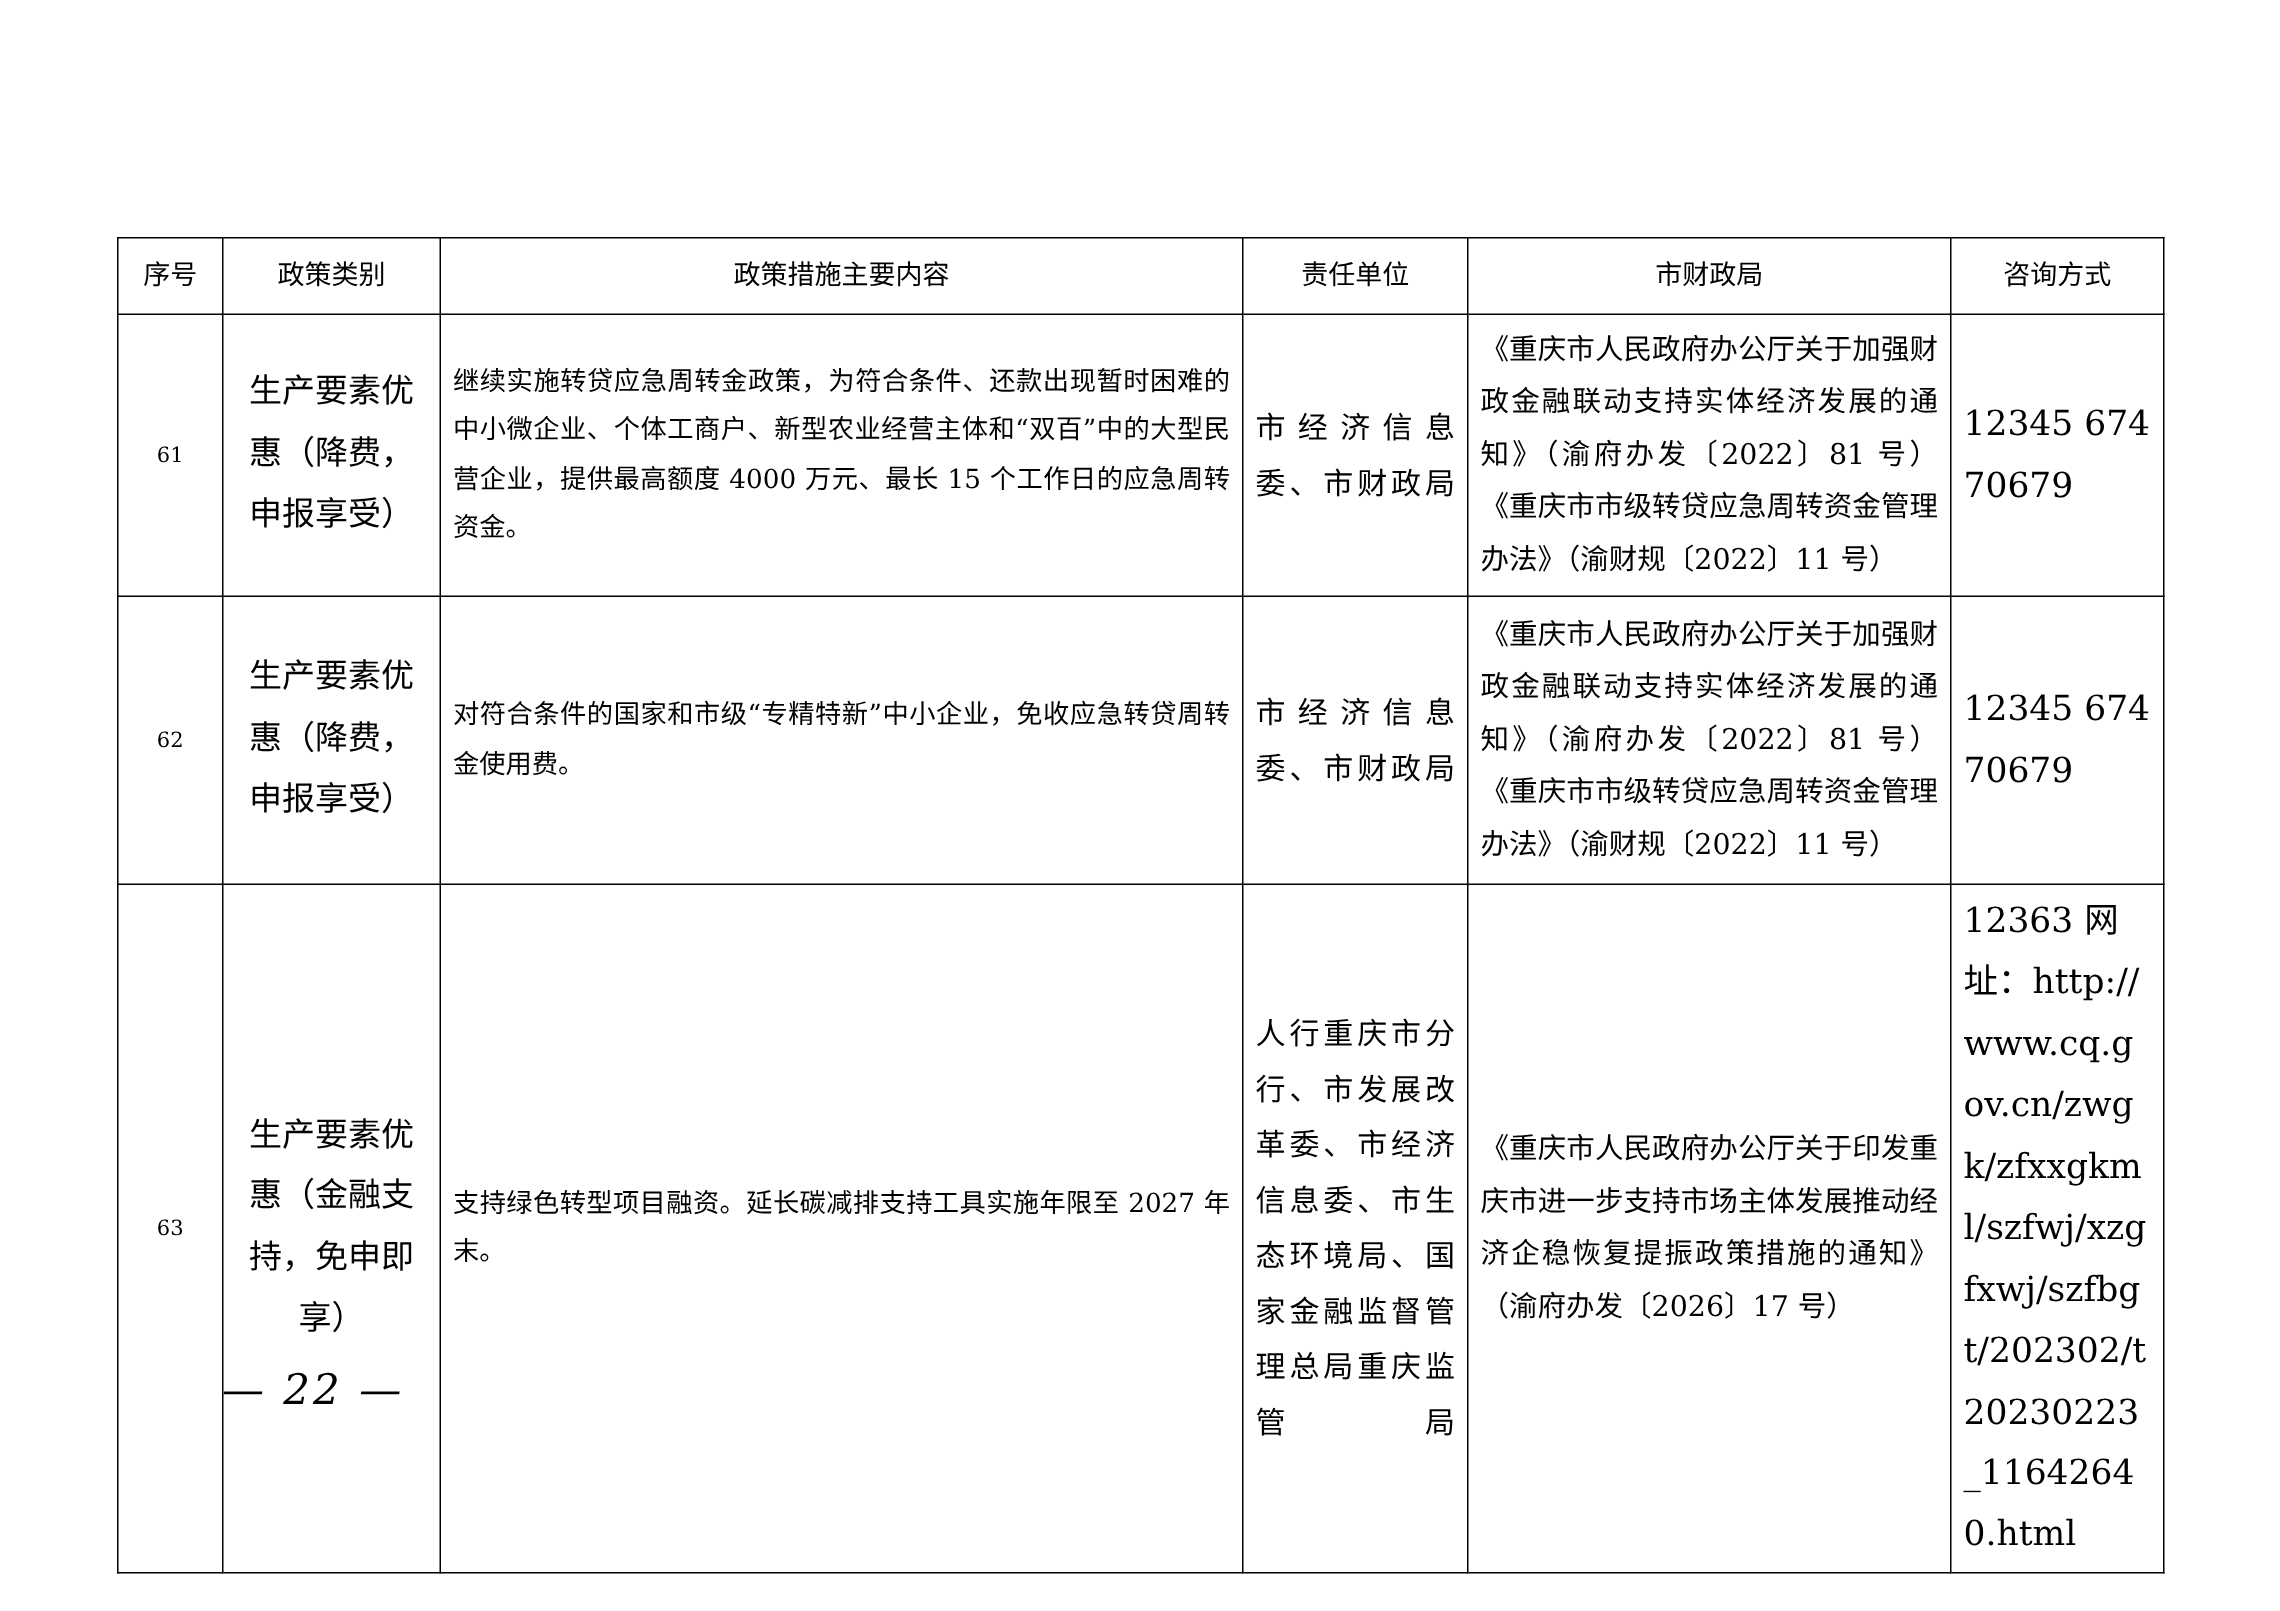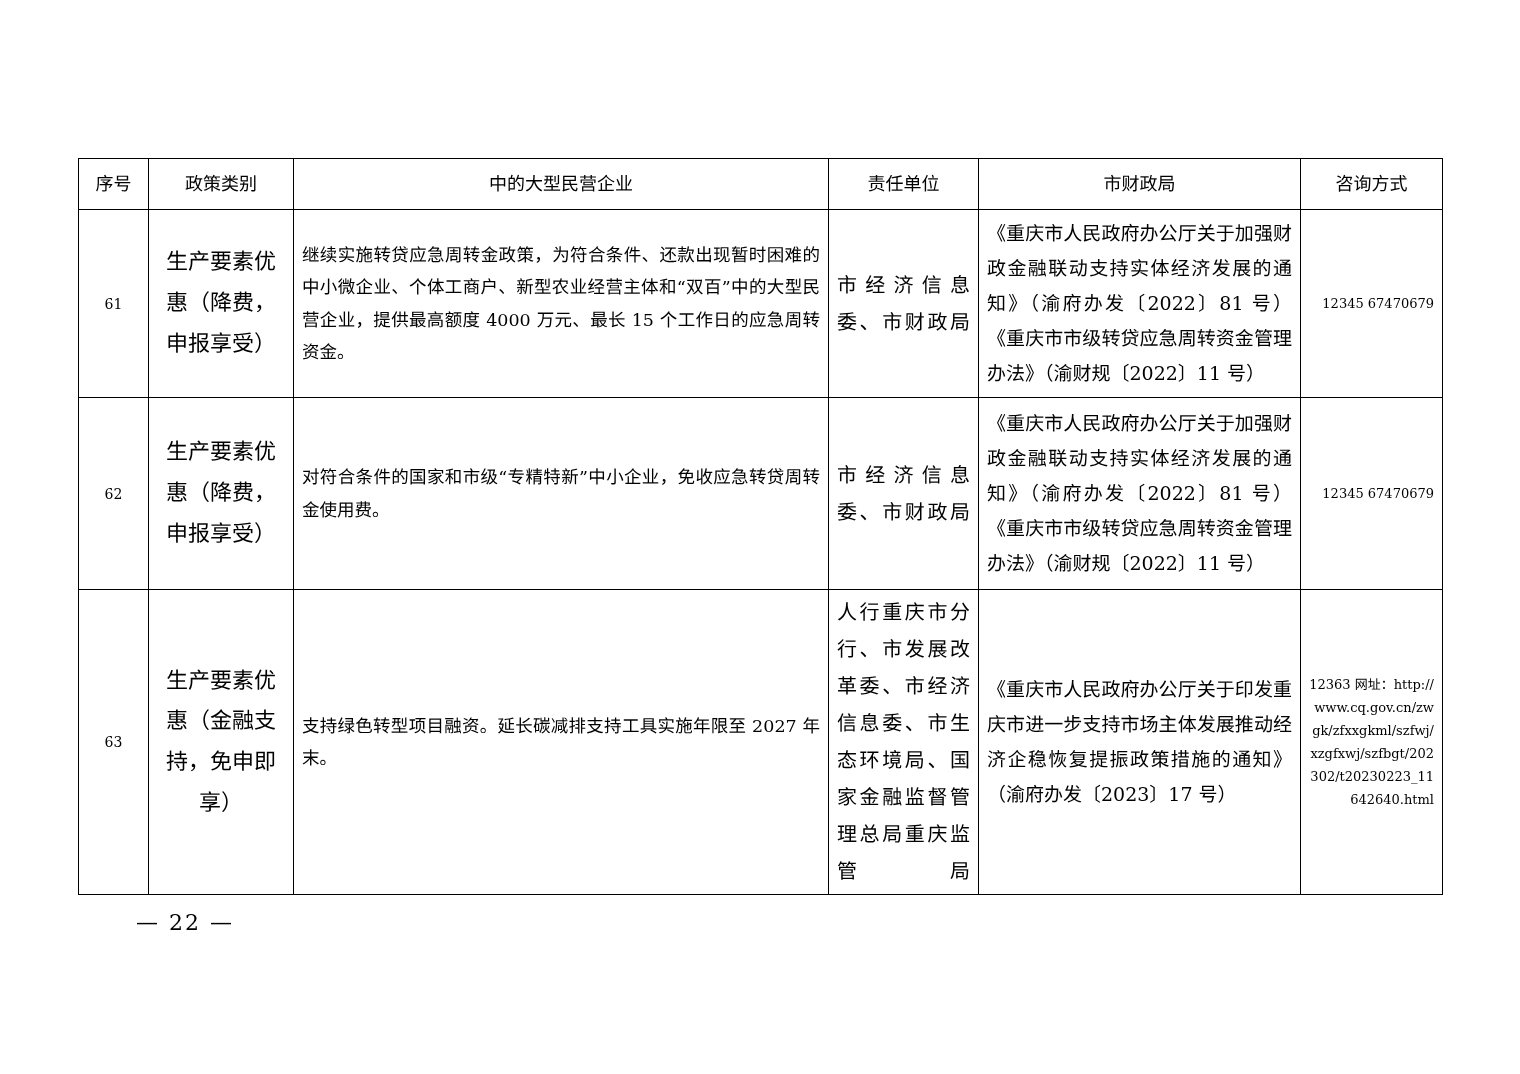--- a/index.html
+++ b/index.html
@@ -75,57 +75,58 @@
     vertical-align: middle;
   }
   td.cell-doc {
     font-size: 19px;
     line-height: 1.85;
     text-align: justify;
     text-align-last: left;
     vertical-align: middle;
   }
   td.cell-tel {
-    font-size: 13px;
+    font-size: 23px;
     line-height: 1.78;
     vertical-align: middle;
-    text-align: right;
+    text-align: left;
     word-break: break-all;
   }
   .row-61 { height: 188px; }
   .row-62 { height: 192px; }
   .row-63 { height: 300px; }
 
   .page-number {
     position: absolute;
-    left: 136px;
+    left: 148px;
     top: 910px;
-    font-size: 22px;
+    font-size: 28px;
     letter-spacing: 2px;
+    font-style: italic;
   }
 </style>
 </head>
 <body>
 
 <div class="page">
 
   <table class="policy-table">
     <colgroup>
       <col class="col-seq">
       <col class="col-cat">
       <col class="col-main">
       <col class="col-unit">
       <col class="col-doc">
       <col class="col-tel">
     </colgroup>
     <thead>
       <tr>
         <th>序号</th>
         <th>政策类别</th>
-        <th>中的大型民营企业</th>
+        <th>政策措施主要内容</th>
         <th>责任单位</th>
         <th>市财政局</th>
         <th>咨询方式</th>
       </tr>
     </thead>
     <tbody>
       <tr class="row-61">
         <td class="cell-seq">61</td>
         <td class="cell-cat">生产要素优惠（降费，申报享受）</td>
         <td class="cell-main">继续实施转贷应急周转金政策，为符合条件、还款出现暂时困难的中小微企业、个体工商户、新型农业经营主体和“双百”中的大型民营企业，提供最高额度 4000 万元、最长 15 个工作日的应急周转资金。</td>
@@ -139,21 +140,21 @@
         <td class="cell-main">对符合条件的国家和市级“专精特新”中小企业，免收应急转贷周转金使用费。</td>
         <td class="cell-unit">市经济信息委、市财政局</td>
         <td class="cell-doc">《重庆市人民政府办公厅关于加强财政金融联动支持实体经济发展的通知》（渝府办发〔2022〕81 号）《重庆市市级转贷应急周转资金管理办法》（渝财规〔2022〕11 号）</td>
         <td class="cell-tel">12345 67470679</td>
       </tr>
       <tr class="row-63">
         <td class="cell-seq">63</td>
         <td class="cell-cat">生产要素优惠（金融支持，免申即享）</td>
         <td class="cell-main">支持绿色转型项目融资。延长碳减排支持工具实施年限至 2027 年末。</td>
         <td class="cell-unit">人行重庆市分行、市发展改革委、市经济信息委、市生态环境局、国家金融监督管理总局重庆监管局</td>
-        <td class="cell-doc">《重庆市人民政府办公厅关于印发重庆市进一步支持市场主体发展推动经济企稳恢复提振政策措施的通知》（渝府办发〔2023〕17 号）</td>
+        <td class="cell-doc">《重庆市人民政府办公厅关于印发重庆市进一步支持市场主体发展推动经济企稳恢复提振政策措施的通知》（渝府办发〔2026〕17 号）</td>
         <td class="cell-tel">12363 网址：http://www.cq.gov.cn/zwgk/zfxxgkml/szfwj/xzgfxwj/szfbgt/202302/t20230223_11642640.html</td>
       </tr>
     </tbody>
   </table>
 
   <div class="page-number">— 22 —</div>
 
 </div>
 
 </body></html>

